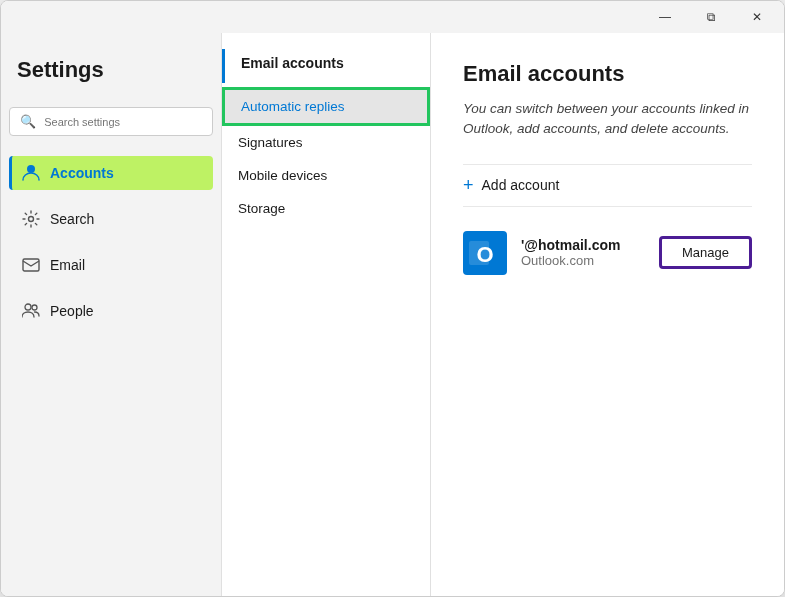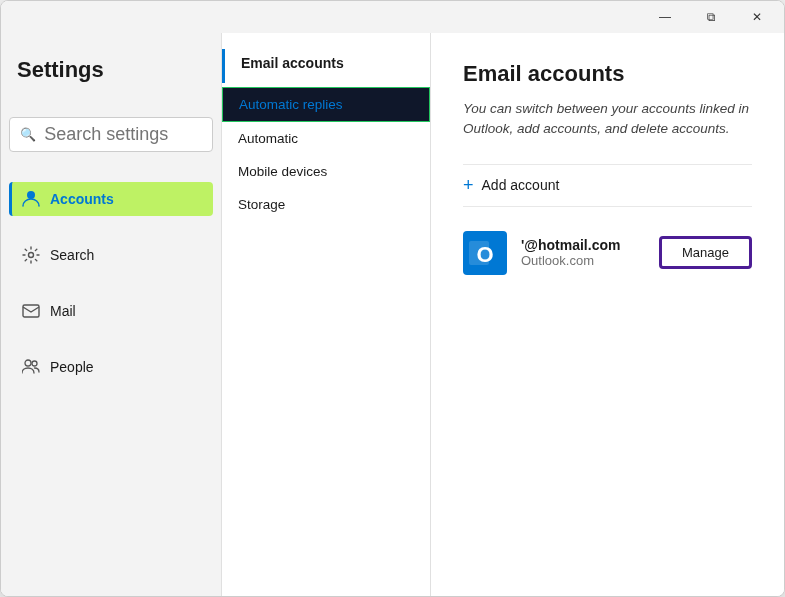--- a/index.html
+++ b/index.html
@@ -54,21 +54,21 @@
       overflow: hidden;
     }
 
     
     .sidebar {
       width: 220px;
       background: #f3f3f3;
       padding: 16px 8px;
       display: flex;
       flex-direction: column;
-      gap: 22px;
+      gap: 12px;
       flex-shrink: 0;
     }
 
     .sidebar-title {
       font-size: 22px;
       font-weight: 600;
       color: #1a1a1a;
       padding: 8px 8px 12px 8px;
     }
 
@@ -79,21 +79,21 @@
       border: 1px solid #ccc;
       border-radius: 4px;
       padding: 6px 10px;
       margin-bottom: 8px;
       gap: 8px;
     }
 
     .search-box input {
       border: none;
       outline: none;
-      font-size: 18px;
+      font-size: 11px;
       color: #555;
       background: transparent;
       flex: 1;
     }
 
     .search-icon-svg {
       color: #888;
       font-size: 13px;
     }
 
@@ -150,22 +150,22 @@
       font-size: 13.5px;
       color: #1a1a1a;
       cursor: pointer;
       border: none;
       background: transparent;
       width: 100%;
       text-align: left;
     }
 
     .middle-item.active {
-      background: #0f172a;
-      border: 1px solid #22c55e;
+      background: #e5e5e5;
+      border: 3px solid #22c55e;
       color: #0078d4;
     }
 
     
     .main-panel {
       flex: 1;
       background: #fff;
       padding: 28px 32px;
       overflow-y: auto;
     }
@@ -287,42 +287,42 @@
         <span>Search</span>
       </div>
 
       <div class="nav-item">
         <span class="nav-icon">
           <svg width="18" height="18" viewBox="0 0 18 18" fill="none">
             <rect x="1" y="3" width="16" height="12" rx="1.5" stroke="#555" stroke-width="1.4"></rect>
             <path d="M1 5l8 5 8-5" stroke="#555" stroke-width="1.4"></path>
           </svg>
         </span>
-        <span>Mail</span>
+        <span>Email</span>
       </div>
 
 
       <div class="nav-item">
         <span class="nav-icon">
           <svg width="18" height="18" viewBox="0 0 18 18" fill="none">
             <circle cx="6" cy="5" r="3" stroke="#555" stroke-width="1.3"></circle>
             <circle cx="12.5" cy="5.5" r="2.5" stroke="#555" stroke-width="1.3"></circle>
             <path d="M0 15c0-3 2.7-5 6-5s6 2 6 5" stroke="#555" stroke-width="1.3" fill="none" stroke-linecap="round"></path>
             <path d="M12.5 10c2.5 0 4.5 1.5 4.5 4" stroke="#555" stroke-width="1.3" fill="none" stroke-linecap="round"></path>
           </svg>
         </span>
         <span>People</span>
       </div>
     </div>
 
     <div class="middle-panel">
       <div class="middle-section-title">Email accounts</div>
 
       <button class="middle-item active">Automatic replies</button>
-      <button class="middle-item">Automatic</button>
+      <button class="middle-item">Signatures</button>
       <button class="middle-item">Mobile devices</button>
       <button class="middle-item">Storage</button>
     </div>
 
     <div class="main-panel">
       <h1 class="main-title">Email accounts</h1>
       <p class="main-description">You can switch between your accounts linked in Outlook, add accounts, and delete accounts.</p>
 
       <div class="add-account-row">
         <span class="plus-icon">+</span>

